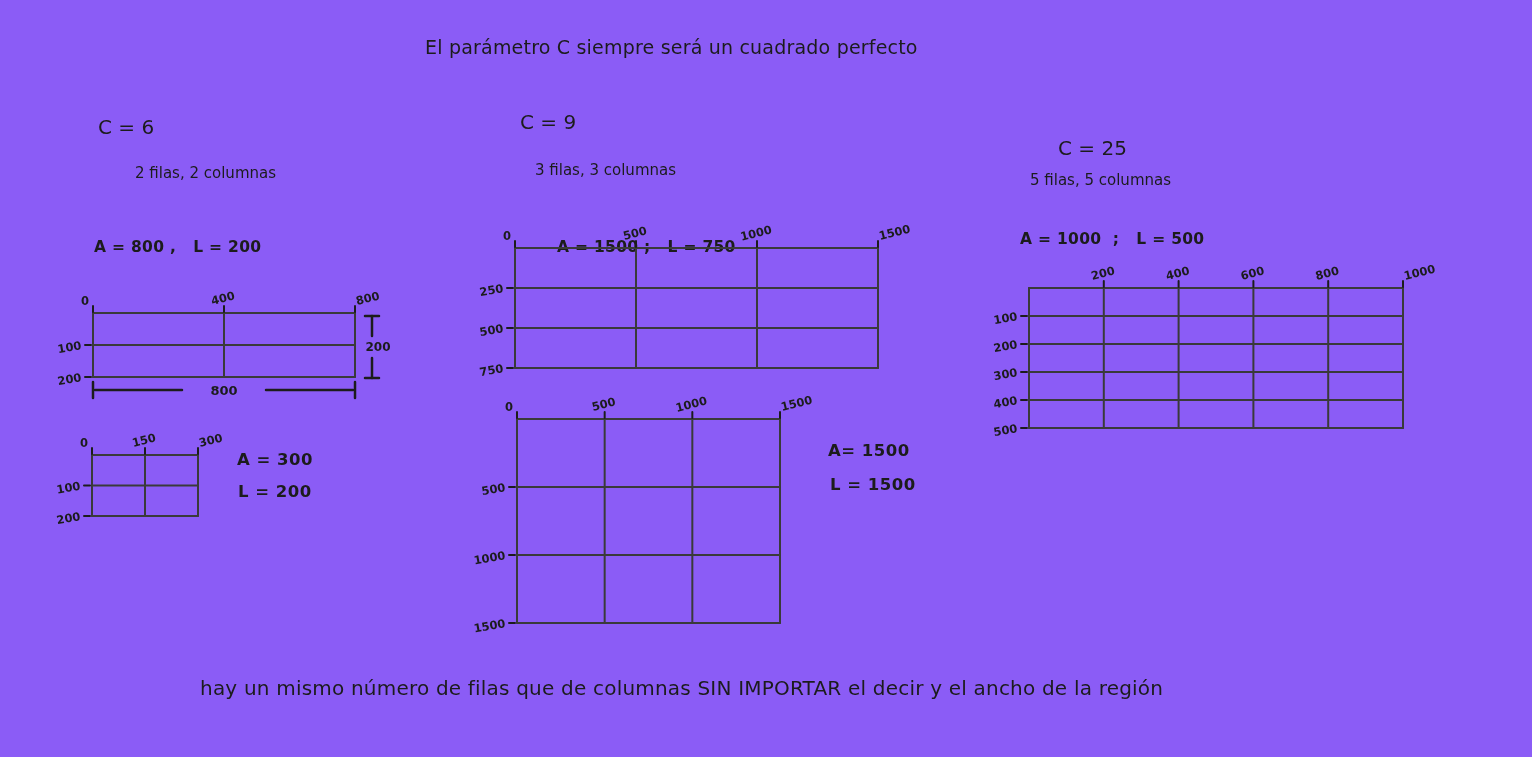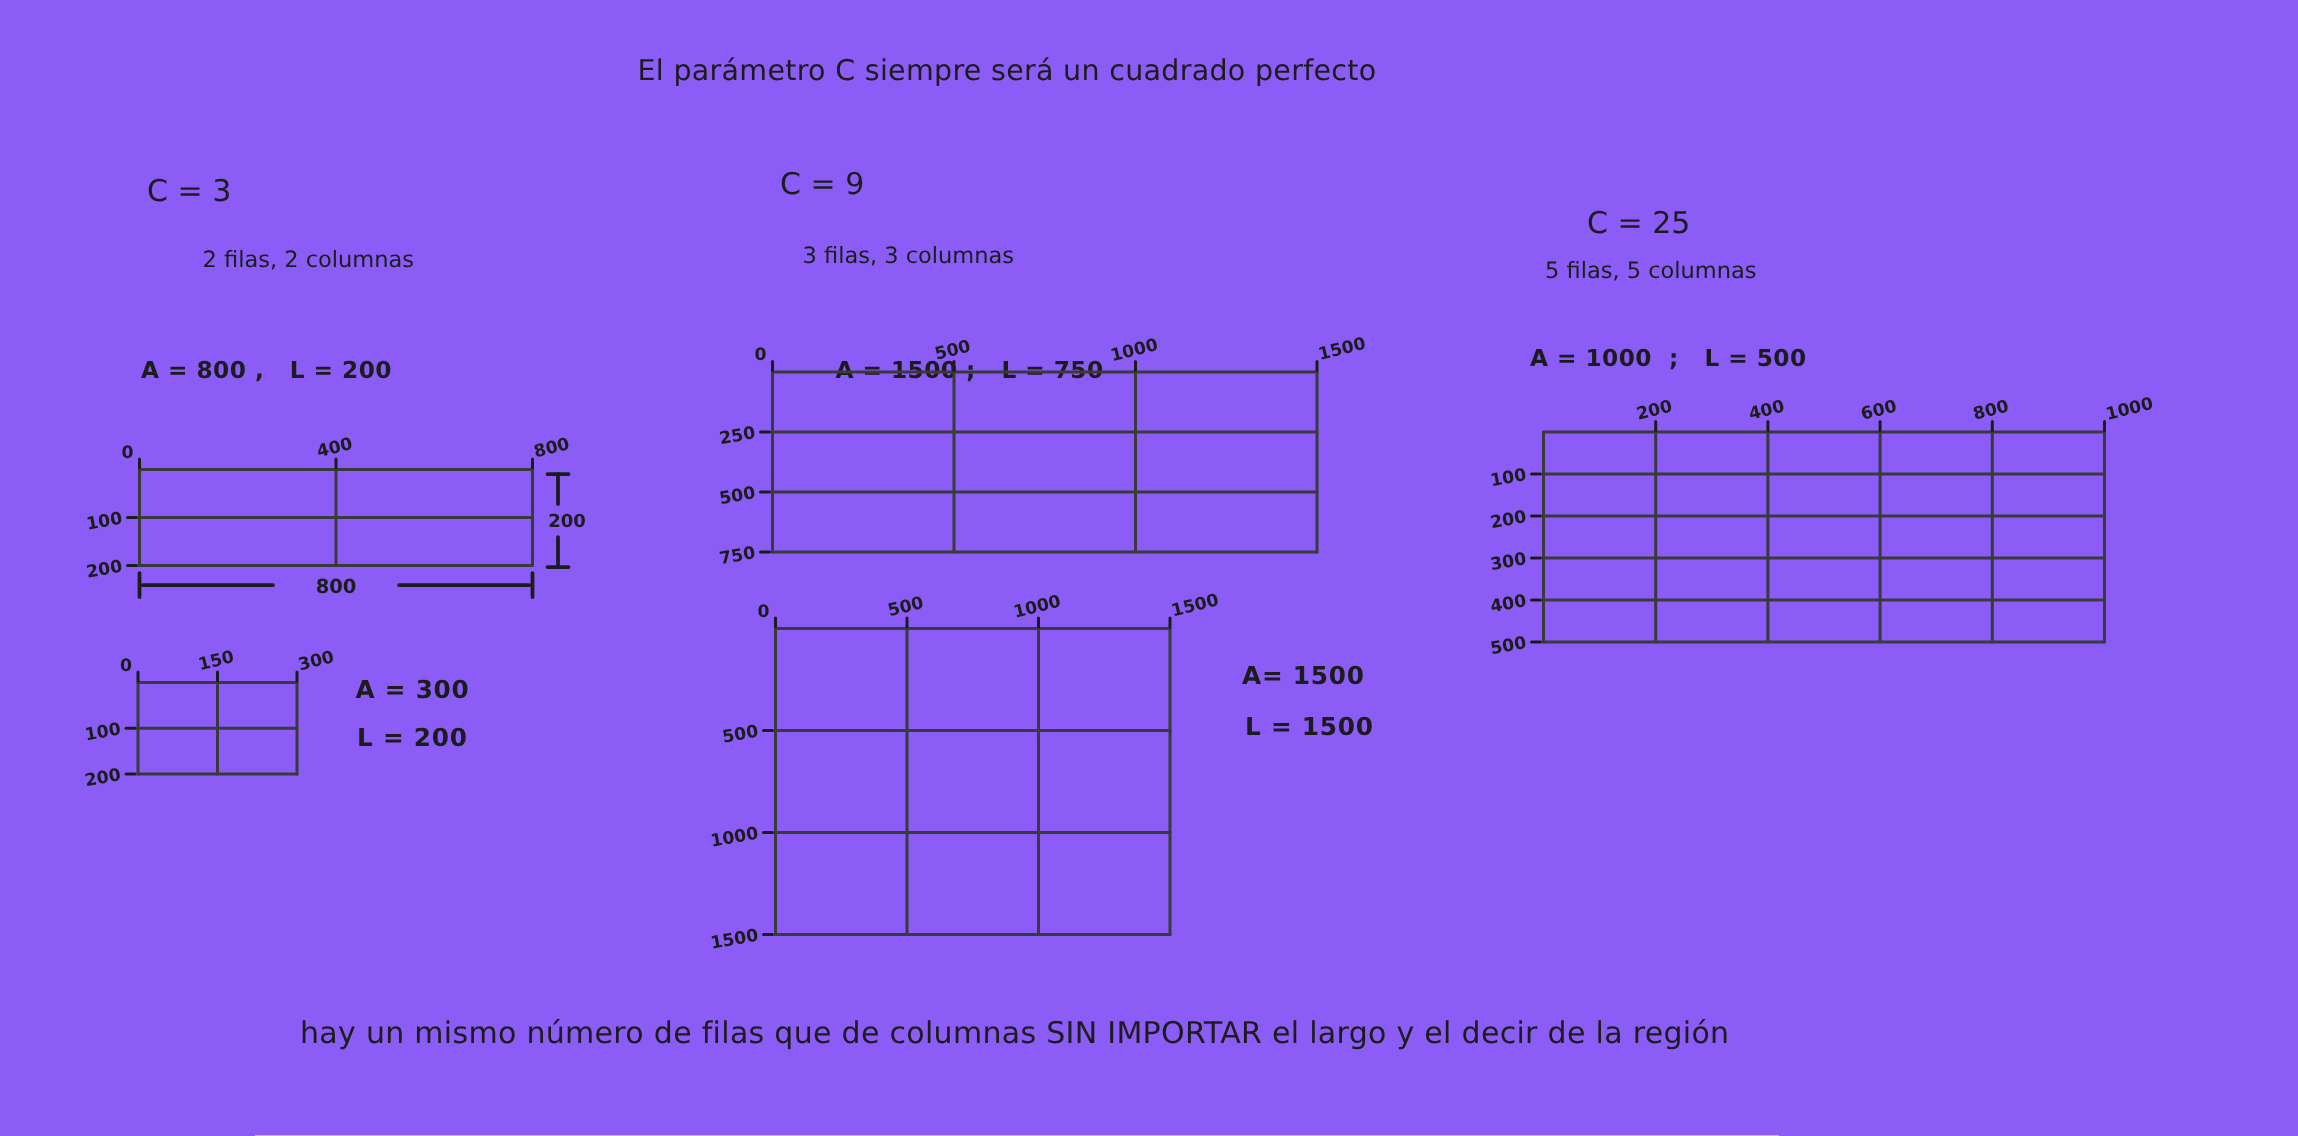--- a/index.html
+++ b/index.html
@@ -22,21 +22,21 @@
   .grid-box { position: absolute; }
   .grid-box svg { display: block; }
 </style>
 </head>
 <body>
 
 <div class="canvas">
 
   <div class="hw title" style="left:425px; top:36px;">El parámetro C siempre será un cuadrado perfecto</div>
 
-  <div class="hw heading" style="left:98px; top:115px;">C = 3</div>
+  <div class="hw heading" style="left:98px; top:115px;">C = 6</div>
   <div class="hw sub" style="left:135px; top:164px;">2 filas, 2 columnas</div>
   <div class="hw params" style="left:94px; top:238px;">A = 800 ,   L = 200</div>
 
   <div class="grid-box" style="left:33px; top:271px;">
       <svg xmlns="http://www.w3.org/2000/svg" width="397" height="161" viewBox="0 0 397 161" font-family="'DejaVu Sans', sans-serif">
         <line x1="60" y1="42" x2="60" y2="106" stroke="#3a3a3a" stroke-width="2" stroke-linecap="round"></line>
         <line x1="191" y1="42" x2="191" y2="106" stroke="#3a3a3a" stroke-width="2" stroke-linecap="round"></line>
         <line x1="322" y1="42" x2="322" y2="106" stroke="#3a3a3a" stroke-width="2" stroke-linecap="round"></line>
         <line x1="60" y1="42" x2="322" y2="42" stroke="#3a3a3a" stroke-width="2" stroke-linecap="round"></line>
         <line x1="60" y1="74" x2="322" y2="74" stroke="#3a3a3a" stroke-width="2" stroke-linecap="round"></line>
@@ -181,15 +181,15 @@
         <text x="49" y="102" text-anchor="end" font-size="11.5" font-weight="bold" fill="#1c1c1c" transform="rotate(-10 49 102)">200</text>
         <line x1="52" y1="126" x2="58" y2="126" stroke="#1c1c1c" stroke-width="2" stroke-linecap="round"></line>
         <text x="49" y="130" text-anchor="end" font-size="11.5" font-weight="bold" fill="#1c1c1c" transform="rotate(-10 49 130)">300</text>
         <line x1="52" y1="154" x2="58" y2="154" stroke="#1c1c1c" stroke-width="2" stroke-linecap="round"></line>
         <text x="49" y="158" text-anchor="end" font-size="11.5" font-weight="bold" fill="#1c1c1c" transform="rotate(-10 49 158)">400</text>
         <line x1="52" y1="182" x2="58" y2="182" stroke="#1c1c1c" stroke-width="2" stroke-linecap="round"></line>
         <text x="49" y="186" text-anchor="end" font-size="11.5" font-weight="bold" fill="#1c1c1c" transform="rotate(-10 49 186)">500</text>
       </svg>
     </div>
 
-  <div class="hw footer" style="left:200px; top:676px;">hay un mismo número de filas que de columnas SIN IMPORTAR el largo y el decir de la región</div>
+  <div class="hw footer" style="left:200px; top:676px;">hay un mismo número de filas que de columnas SIN IMPORTAR el decir y el ancho de la región</div>
 
 </div>
 
 </body></html>

